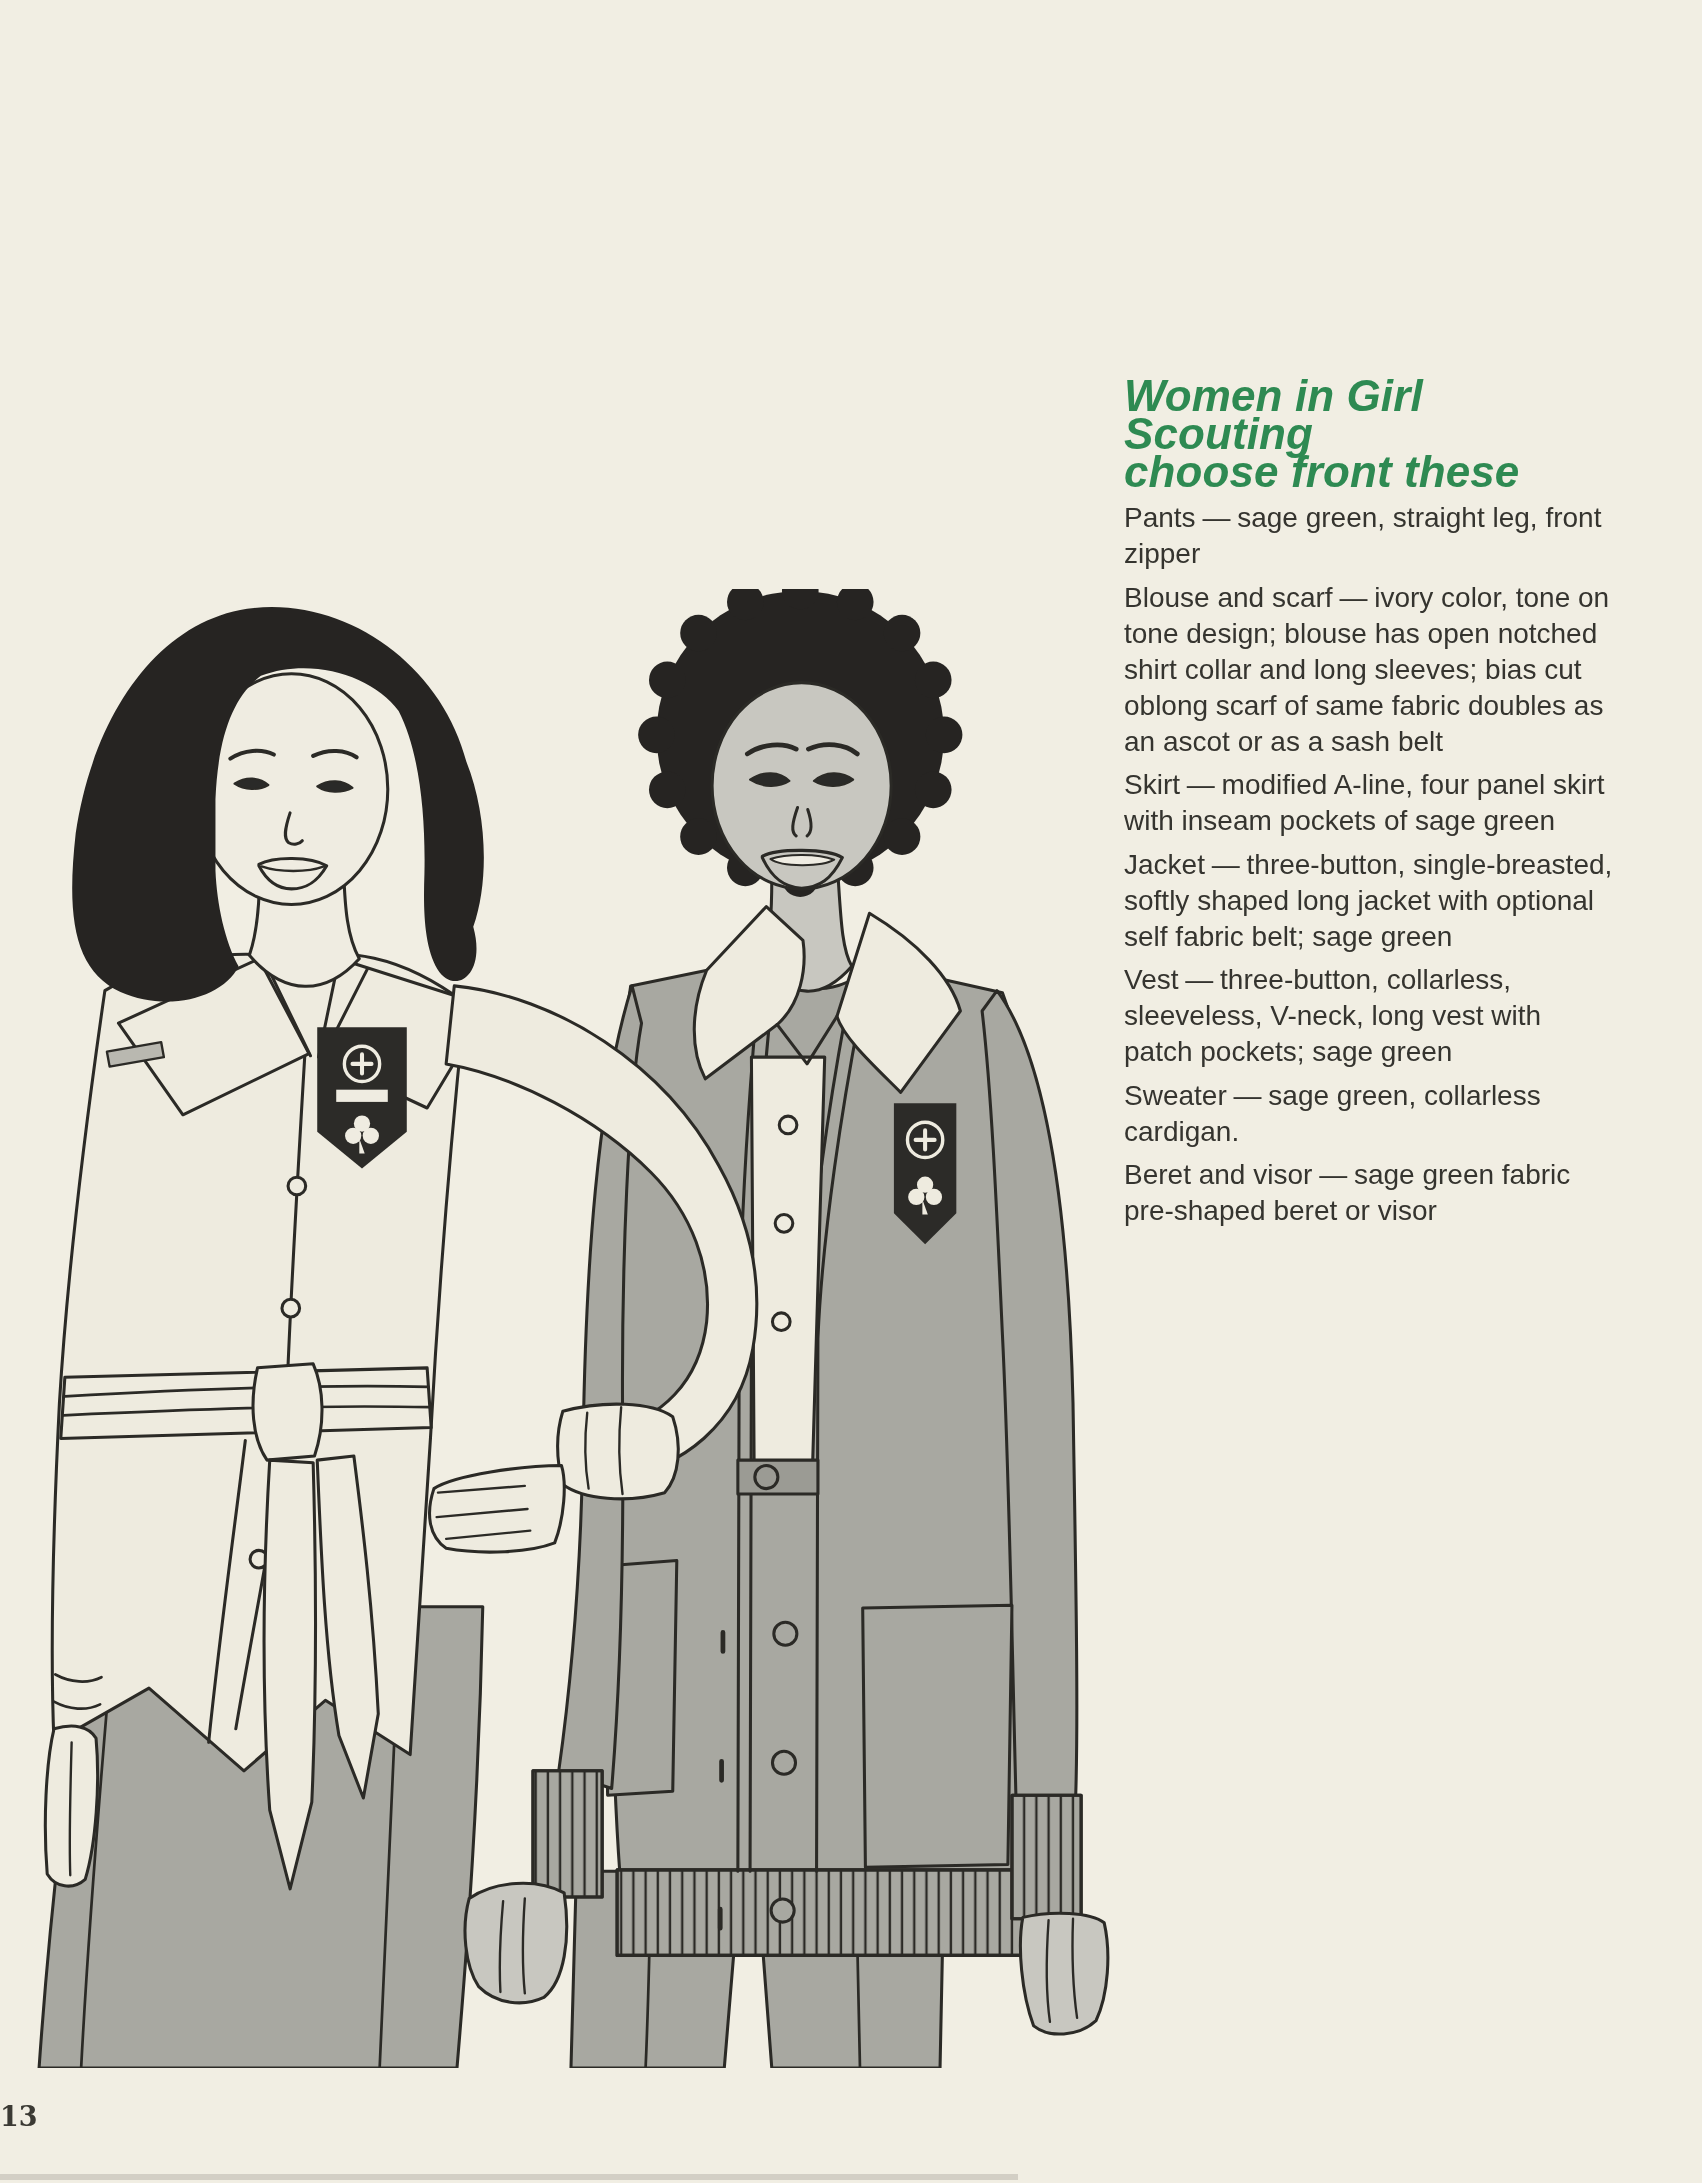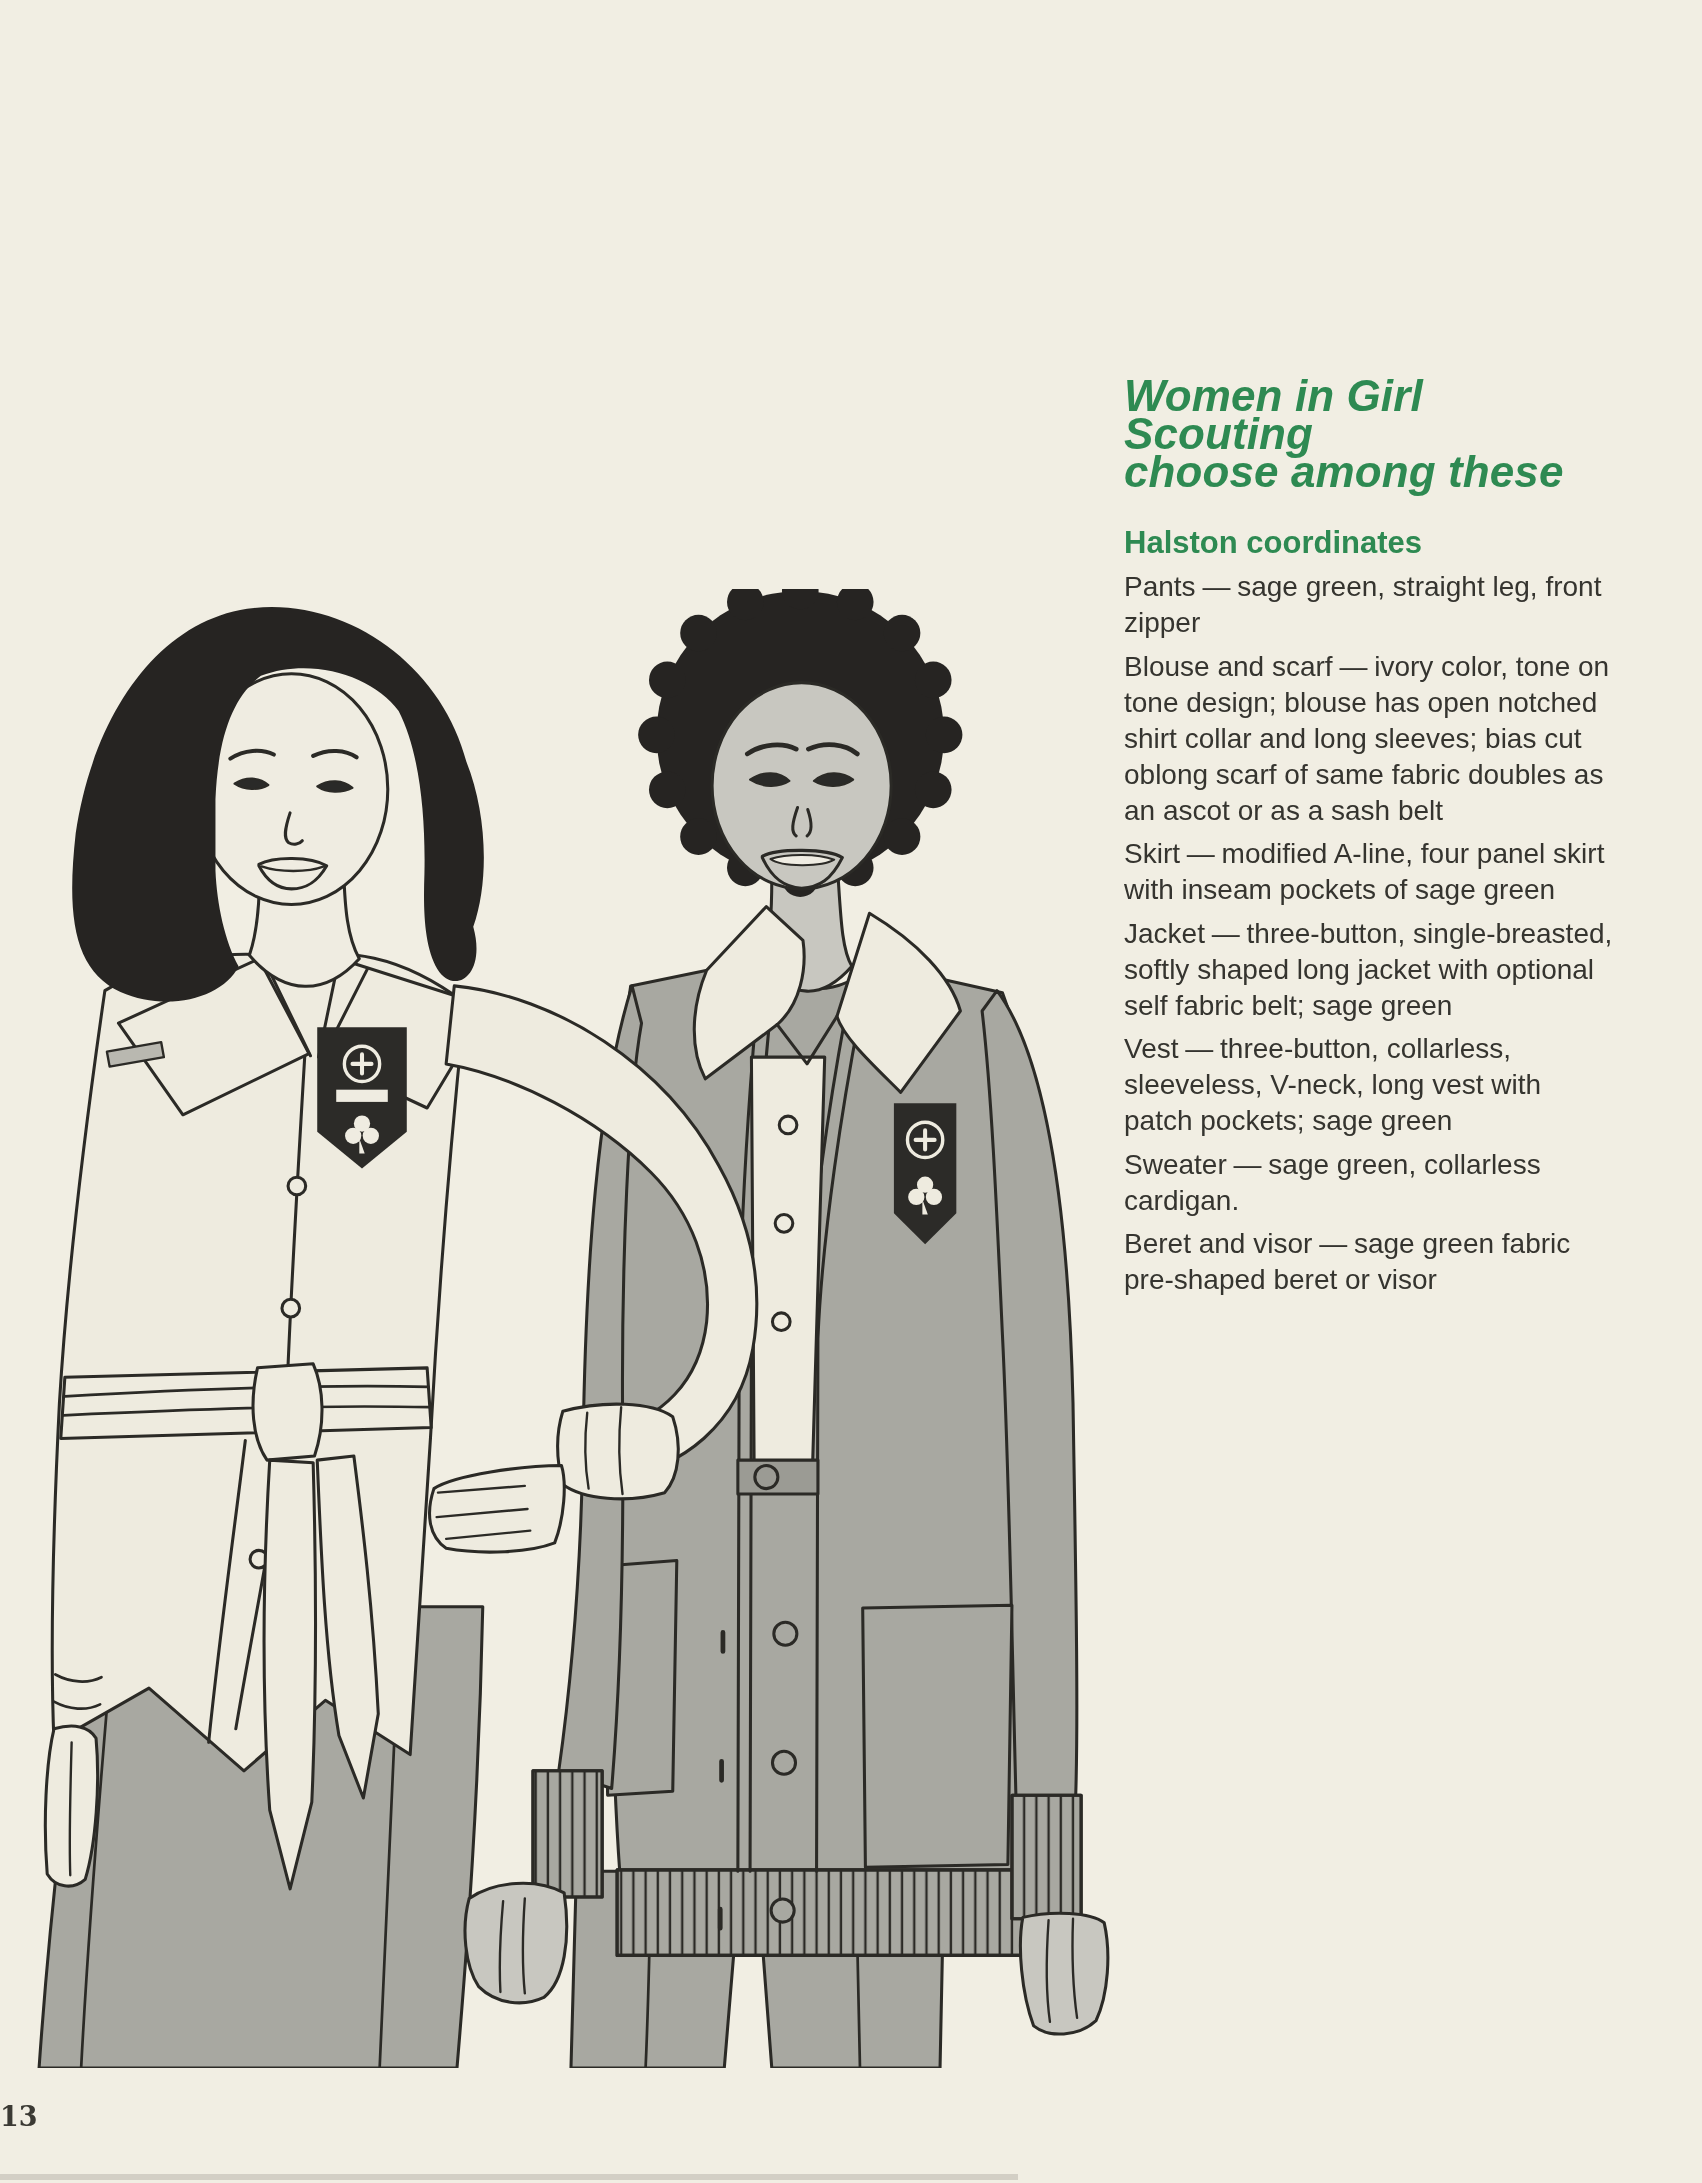--- a/index.html
+++ b/index.html
@@ -270,24 +270,23 @@
     <rect x="756" y="1742" width="102" height="186" fill="none"></rect>
     <path d="M802,1922 C812,1990 802,2052 772,2076 C742,2090 702,2086 676,2060
              C656,2030 650,1974 662,1930 C700,1904 762,1900 802,1922 Z" fill="#c8c7c0"></path>
     <path d="M712,1934 C707,1990 706,2030 708,2068 M744,1930 C740,1988 740,2030 744,2070" fill="none" stroke-width="3.5"></path>
   </g>
 </svg>
 
 <div class="text-col">
   <div class="intro-heading">
     <div>Women in Girl Scouting</div>
-    <div>choose among these</div>
+    <div>choose front these</div>
   </div>
 
-  <div class="section-heading">Halston coordinates</div>
 
   <div class="items">
     <div class="item">
       <span>Pants</span><span class="sep">—</span><span>sage green, straight leg, front zipper</span>
     </div>
     <div class="item">
       <span>Blouse and scarf</span><span class="sep">—</span><span>ivory color, tone on tone design; blouse has open notched shirt collar and long sleeves; bias cut oblong scarf of same fabric doubles as an ascot or as a sash belt</span>
     </div>
     <div class="item">
       <span>Skirt</span><span class="sep">—</span><span>modified A-line, four panel skirt with inseam pockets of sage green</span>

